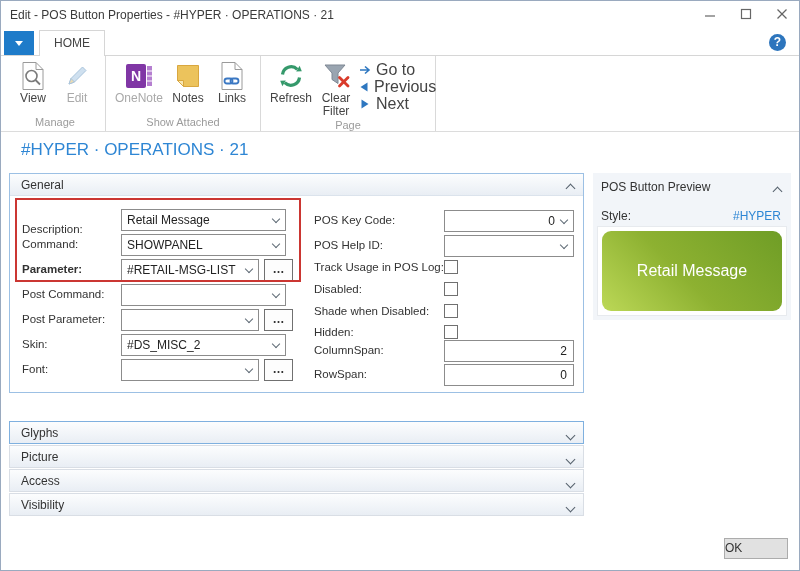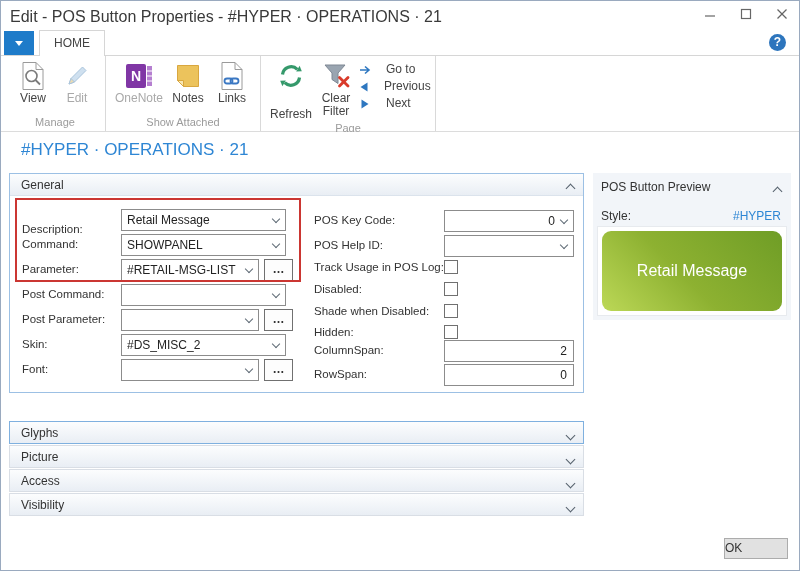--- a/index.html
+++ b/index.html
@@ -3,21 +3,21 @@
 <meta charset="utf-8">
 <style>
   * { margin:0; padding:0; box-sizing:border-box; }
   body { background:#cfd6de; font-family:"Liberation Sans", sans-serif; }
   .window{
     position:relative; width:800px; height:571px; background:#fff;
     border:1px solid #9aaabf; overflow:hidden; font-size:12px; color:#333;
   }
   
   .titlebar{ position:relative; height:27px; background:#fff; }
-  .title-text{ position:absolute; left:9px; top:7px; font-size:16px; color:#3a3a3a; white-space:nowrap; }
+  .title-text{ position:absolute; left:9px; top:7px; font-size:12px; color:#3a3a3a; white-space:nowrap; }
   .win-controls{ position:absolute; right:8px; top:5px; display:flex; gap:18px; }
   .win-btn{ width:18px; height:16px; display:flex; align-items:center; justify-content:center; }
   
   .tabrow{ position:relative; height:28px; background:#fff; }
   .tabrow-border{ position:absolute; left:0; right:0; bottom:0; height:1px; background:#d6d6d6; }
   .app-menu-btn{ position:absolute; left:3px; top:3px; width:30px; height:24px; background:#1e7bc9; display:flex; align-items:center; justify-content:center; }
   .app-menu-caret{ width:0; height:0; border-left:4px solid transparent; border-right:4px solid transparent; border-top:5px solid #fff; }
   .home-tab{ position:absolute; left:38px; top:2px; width:66px; height:26px; background:#fff;
     border:1px solid #d6d6d6; border-bottom:none; z-index:2; text-align:center; line-height:24px; color:#444; }
   .help-btn{ position:absolute; right:13px; top:6px; width:17px; height:17px; border-radius:50%;
@@ -25,21 +25,21 @@
   
   .ribbon{ position:relative; height:76px; background:#fff; border-bottom:1px solid #dcdcdc; display:flex; padding-left:4px; }
   .rgroup{ display:flex; flex-direction:column; border-right:1px solid #d9d9d9; padding:2px 6px 0 6px; }
   .rgroup-buttons{ display:flex; flex:1; align-items:flex-start; }
   .rgroup-label{ text-align:center; font-size:11px; color:#9b9b9b; padding:1px 0 3px 0; }
   .rbtn{ width:44px; display:flex; flex-direction:column; align-items:center; padding-top:1px; }
   .rbtn .icon{ width:32px; height:33px; display:flex; align-items:center; justify-content:center; }
   .rbtn .lbl{ font-size:12px; color:#444; text-align:center; line-height:13px; }
   .rbtn.disabled .lbl{ color:#a9a9a9; }
   .stack{ display:flex; flex-direction:column; padding:5px 4px 0 2px; gap:4px; width:72px; }
-  .stack-item{ display:flex; align-items:center; gap:15px; font-size:12px; color:#444; line-height:13px; }
+  .stack-item{ display:flex; align-items:center; gap:5px; font-size:16px; color:#444; line-height:13px; }
   .stack-item .sicon{ width:12px; display:flex; justify-content:center; }
   
   .content{ position:relative; height:438px; background:#fff; }
   .page-title{ position:absolute; left:20px; top:8px; font-size:17px; color:#2e86d4; white-space:nowrap; }
   
   .general-box{ position:absolute; left:8px; top:41px; width:575px; height:220px; border:1px solid #9cc0e4; background:#fff; }
   .sec-header{ position:relative; height:22px; background:linear-gradient(#fcfdfe,#e9eef4); border-bottom:1px solid #dbe3ec; }
   .sec-header .sec-lbl{ position:absolute; left:11px; top:4px; color:#333; }
   .chev{ width:7px; height:7px; border-right:1.4px solid #55606c; border-bottom:1.4px solid #55606c; display:inline-block; }
   .chev.up{ transform:rotate(-135deg); }
@@ -173,21 +173,21 @@
             </svg>
           </span>
           <span class="lbl">Links</span>
         </div>
       </div>
       <div class="rgroup-label">Show Attached</div>
     </div>
 
     <div class="rgroup">
       <div class="rgroup-buttons">
-        <div class="rbtn" style="width:48px;gap:16px;">
+        <div class="rbtn" style="width:48px;">
           <span class="icon">
             <svg width="30" height="30" viewBox="0 0 30 30">
               <g fill="none" stroke="#35996b" stroke-width="3.2">
                 <path d="M23.5 16.5 a8.7 8.7 0 0 1 -14.8 5.2"></path>
                 <path d="M6.5 13.5 a8.7 8.7 0 0 1 14.8 -5.2"></path>
               </g>
               <path d="M25.8 10.2 L20.2 10.4 L23.6 4.8 Z" fill="#35996b"></path>
               <path d="M4.2 19.8 L9.8 19.6 L6.4 25.2 Z" fill="#35996b"></path>
             </svg>
           </span>
@@ -250,21 +250,21 @@
         <span>Retail Message</span>
         <span class="cmb-arrow"></span>
       </div>
 
       <div class="flabel" style="left:12px; top:64px;">Command:</div>
       <div class="combo" style="left:111px; top:60px; width:165px;">
         <span>SHOWPANEL</span>
         <span class="cmb-arrow"></span>
       </div>
 
-      <div class="flabel" style="left:12px; top:89px;">Parameter:</div>
+      <div class="flabel" style="left:12px; top:89px;font-weight:bold;">Parameter:</div>
       <div class="combo" style="left:111px; top:85px; width:138px;">
         <span>#RETAIL-MSG-LIST</span>
         <span class="cmb-arrow"></span>
       </div>
       <div class="ellipsis-btn" style="left:254px; top:85px;">…</div>
 
       <div class="flabel" style="left:12px; top:114px;">Post Command:</div>
       <div class="combo" style="left:111px; top:110px; width:165px;">
         <span></span>
         <span class="cmb-arrow"></span>

